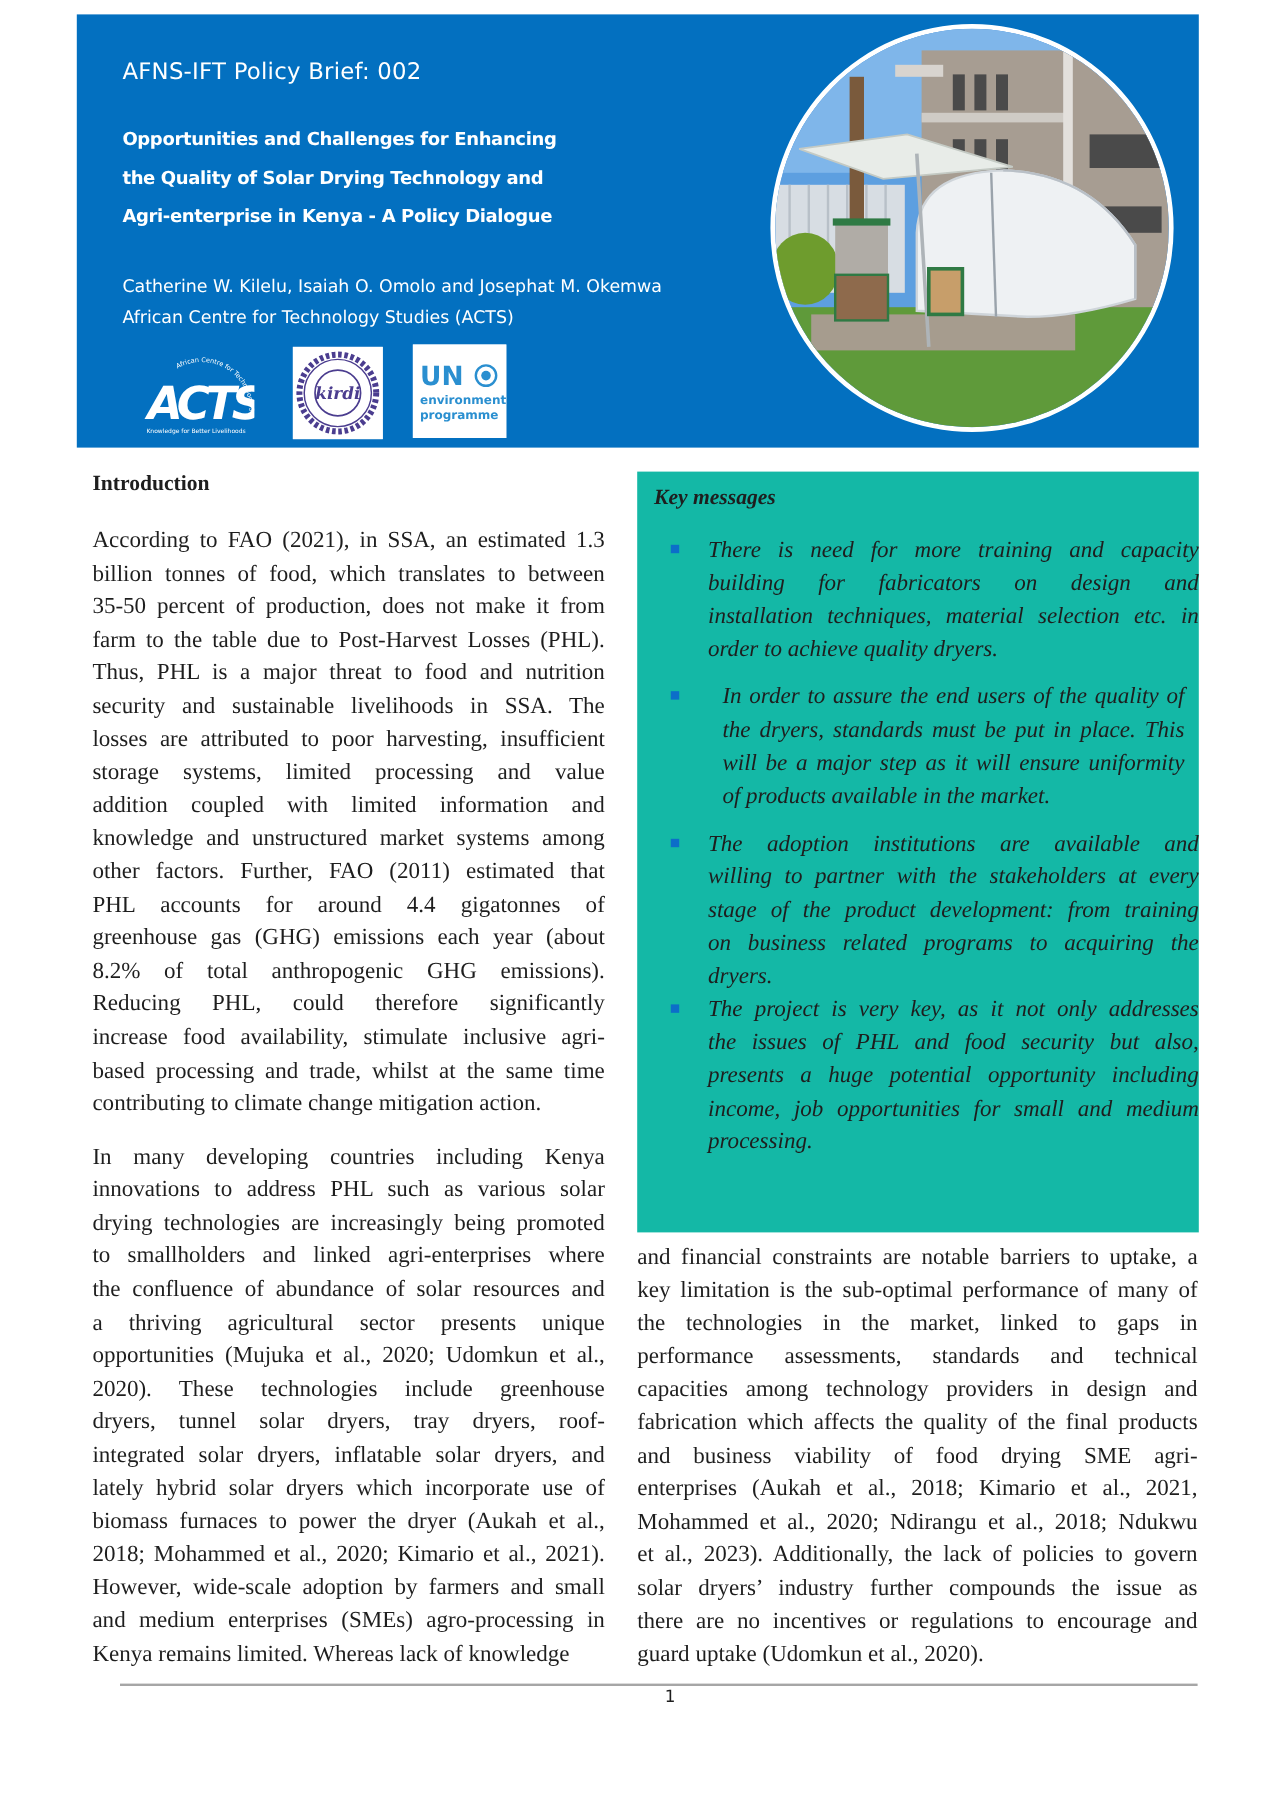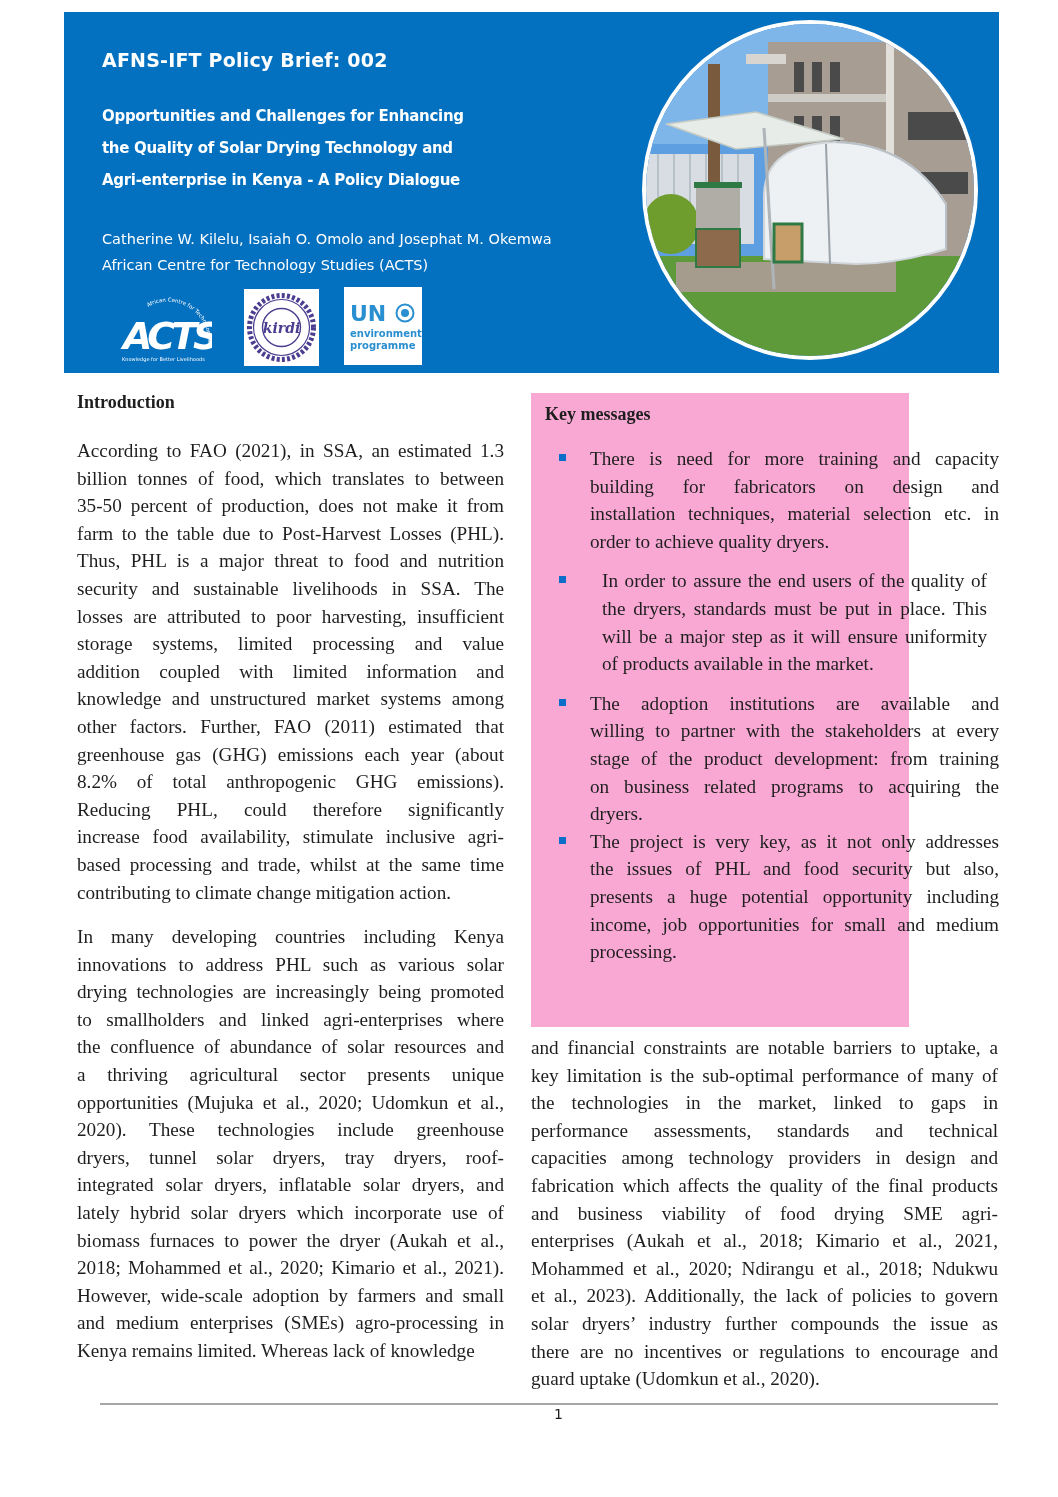--- a/index.html
+++ b/index.html
@@ -6,21 +6,20 @@
   body { width: 1058px; height: 1497px; position: relative; overflow: hidden; }
 
   .banner {
     position: absolute; left: 64px; top: 12px; width: 935px; height: 361px;
     background: #0370c0;
   }
   .brief-id {
     position: absolute; left: 38px; top: 37px;
     color: #ffffff; font-family: "DejaVu Sans", sans-serif; font-size: 19px;
     letter-spacing: 0.2px;
-    font-weight: bold;
   }
   .doc-title {
     position: absolute; left: 38px; top: 88px; width: 520px;
     color: #ffffff; font-family: "DejaVu Sans", sans-serif; font-weight: bold;
     font-size: 15px; line-height: 32px; letter-spacing: -0.3px;
   }
   .doc-title div { white-space: nowrap; }
   .authors {
     position: absolute; left: 38px; top: 214px;
     color: #ffffff; font-family: "DejaVu Sans", sans-serif; font-size: 14.5px;
@@ -47,22 +46,23 @@
   .left-col { position: absolute; left: 77px; top: 387px; width: 427px; }
   .section-heading {
     font-family: "Liberation Serif", serif; font-weight: bold; font-size: 18px;
     color: #1e1e1e; margin: 0 0 20px 0; line-height: 30px;
   }
   .para { margin: 0 0 17px 0; }
   .para .ln { display: block; text-align: justify; text-align-last: justify; height: 27.6px; white-space: nowrap; }
   .para .ln.last { text-align-last: left; }
 
   .key-box {
-    position: absolute; left: 531px; top: 393px; width: 378px; height: 634px;
-    background: #f9a8d4;
+    position: absolute; left: 531px; top: 393px; width: 468px; height: 634px;
+    background: #14b8a6;
+    font-style: italic;
   }
   .key-heading {
     position: absolute; left: 14px; top: 6px;
     font-family: "Liberation Serif", serif; font-weight: bold; font-size: 18px; color: #1e1e1e;
     line-height: 30px;
   }
   .key-list { position: absolute; left: 0; top: 52px; width: 468px; margin: 0; padding: 0; list-style: none; }
   .key-item { position: relative; padding-left: 59px; padding-right: 0; }
   .bullet {
     position: absolute; left: 28px; top: 9px; width: 7px; height: 7px; background: #0c6ec9;
@@ -186,20 +186,21 @@
       <span class="ln">billion tonnes of food, which translates to between</span>
       <span class="ln">35-50 percent of production, does not make it from</span>
       <span class="ln">farm to the table due to Post-Harvest Losses (PHL).</span>
       <span class="ln">Thus, PHL is a major threat to food and nutrition</span>
       <span class="ln">security and sustainable livelihoods in SSA. The</span>
       <span class="ln">losses are attributed to poor harvesting, insufficient</span>
       <span class="ln">storage systems, limited processing and value</span>
       <span class="ln">addition coupled with limited information and</span>
       <span class="ln">knowledge and unstructured market systems among</span>
       <span class="ln">other factors. Further, FAO (2011) estimated that</span>
+      <span class="ln">PHL accounts for around 4.4 gigatonnes of</span>
       <span class="ln">greenhouse gas (GHG) emissions each year (about</span>
       <span class="ln">8.2% of total anthropogenic GHG emissions).</span>
       <span class="ln">Reducing PHL, could therefore significantly</span>
       <span class="ln">increase food availability, stimulate inclusive agri-</span>
       <span class="ln">based processing and trade, whilst at the same time</span>
       <span class="ln last">contributing to climate change mitigation action.</span>
     </div>
   <div class="para">
       <span class="ln">In many developing countries including Kenya</span>
       <span class="ln">innovations to address PHL such as various solar</span>

